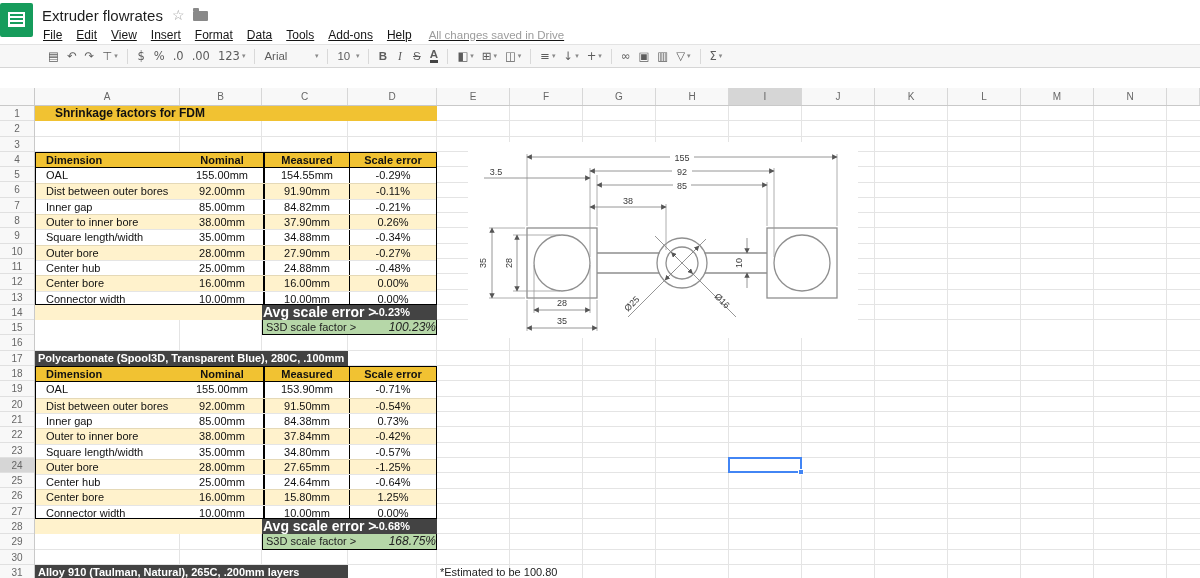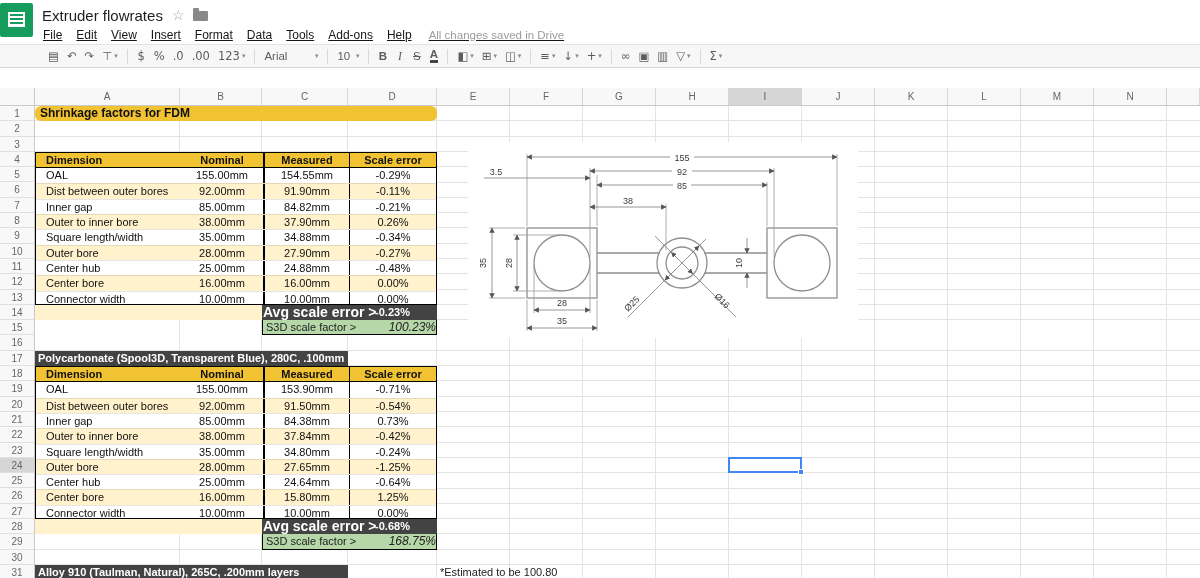--- a/index.html
+++ b/index.html
@@ -54,21 +54,21 @@
     border-right:1px solid #c9c9c9; overflow:hidden; }
   .row-cell { height:15.3px; border-bottom:1px solid #e0e0e0; font-size:10px; color:#666;
     text-align:center; line-height:15px; }
   .row-cell.sel { background:#d6d6d6;text-align:center; }
 
   
   .content { position:absolute; left:35px; top:106px; width:1165px; height:472px; overflow:hidden;
     background-image:repeating-linear-gradient(to bottom,#fff 0px,#fff 14.3px,#e4e4e4 14.3px,#e4e4e4 15.3px); }
   .vline { position:absolute; top:0; bottom:0; width:1px; background:#e4e4e4; }
   .banner-gold { position:absolute; left:0; top:0; width:402px; height:15.3px; background:#f1c232;
-    font-weight:bold; font-size:12px; color:#111; line-height:15px; padding-left:5px; z-index:2;border-radius:6px; }
+    font-weight:bold; font-size:12px; color:#111; line-height:15px; padding-left:20px; z-index:2; }
   .banner-dark { position:absolute; left:0; width:313px; height:15.3px; background:#434343; color:#fff;
     font-weight:bold; font-size:11px; line-height:15px; padding-left:3px; z-index:2; }
   .stable { position:absolute; left:0; width:402px; border:1px solid #000; background:#fff; z-index:2; }
   .srow { display:flex; height:15.3px; }
   .srow.band { background:#fff2cc; }
   .srow.head { background:#f1c232; font-weight:bold; border-bottom:1px solid #000; }
   .srow + .srow { border-top:1px solid rgba(0,0,0,0.10); }
   .srow.head + .srow { border-top:none; }
   .scell { height:100%; font-size:11px; color:#111; line-height:14.5px; flex:none; overflow:hidden; white-space:nowrap; }
   .c0 { width:145px; text-align:left; padding-left:10px; }
@@ -470,21 +470,21 @@
         <div class="srow band">
           <div class="scell c0">Outer to inner bore</div>
           <div class="scell c1">38.00mm</div>
           <div class="scell c2">37.84mm</div>
           <div class="scell c3">-0.42%</div>
         </div>
         <div class="srow">
           <div class="scell c0">Square length/width</div>
           <div class="scell c1">35.00mm</div>
           <div class="scell c2">34.80mm</div>
-          <div class="scell c3">-0.24%</div>
+          <div class="scell c3">-0.57%</div>
         </div>
         <div class="srow band">
           <div class="scell c0">Outer bore</div>
           <div class="scell c1">28.00mm</div>
           <div class="scell c2">27.65mm</div>
           <div class="scell c3">-1.25%</div>
         </div>
         <div class="srow">
           <div class="scell c0">Center hub</div>
           <div class="scell c1">25.00mm</div>

